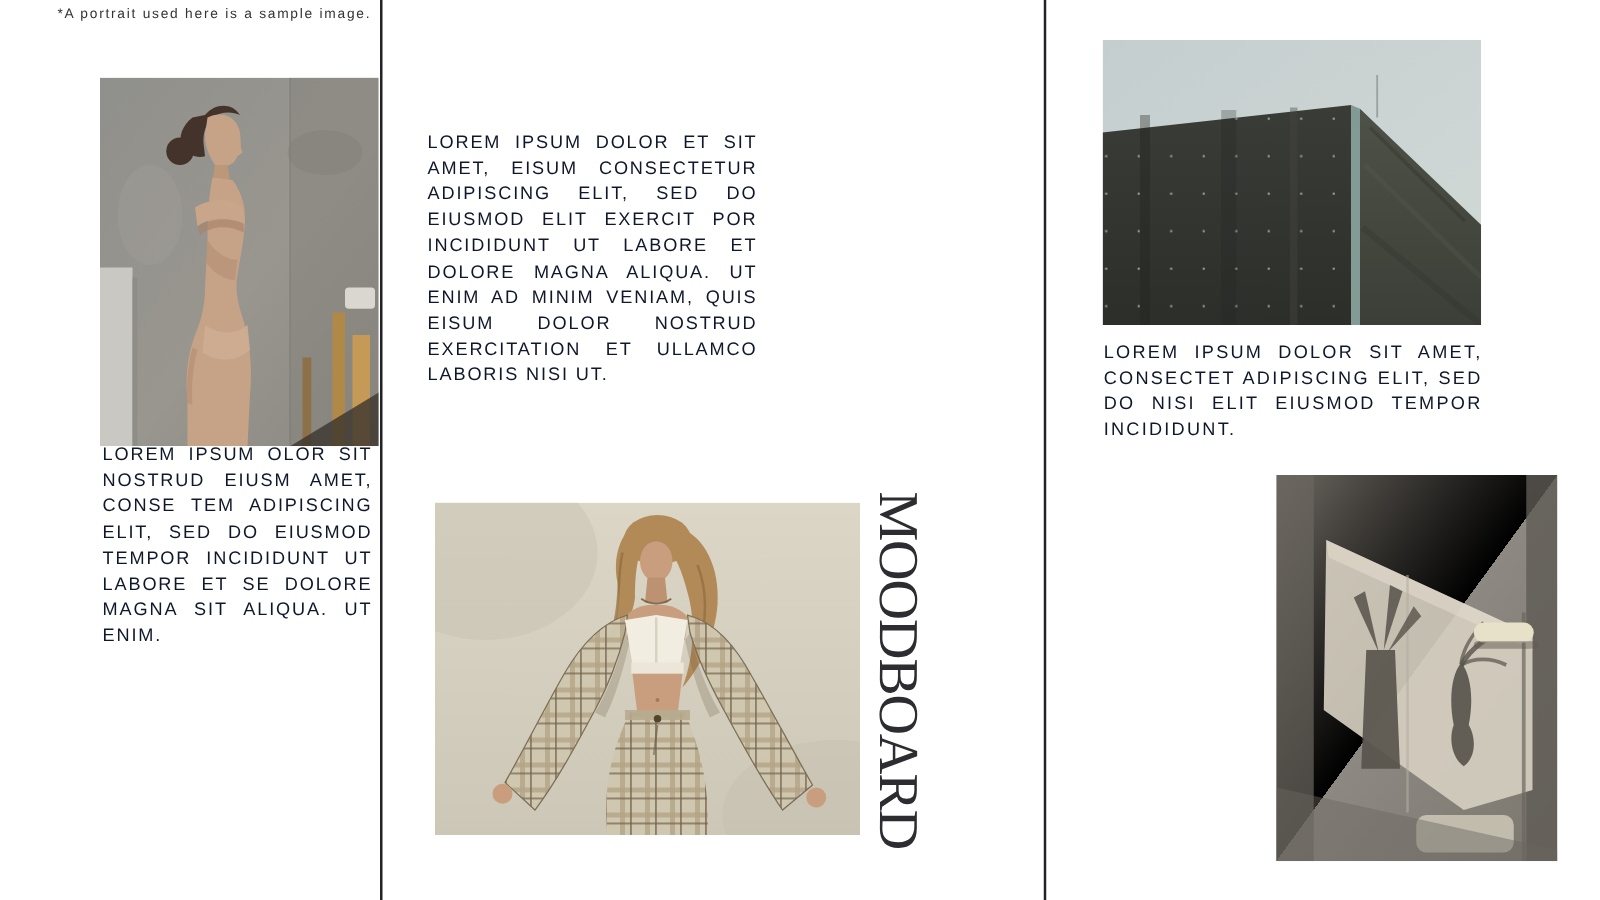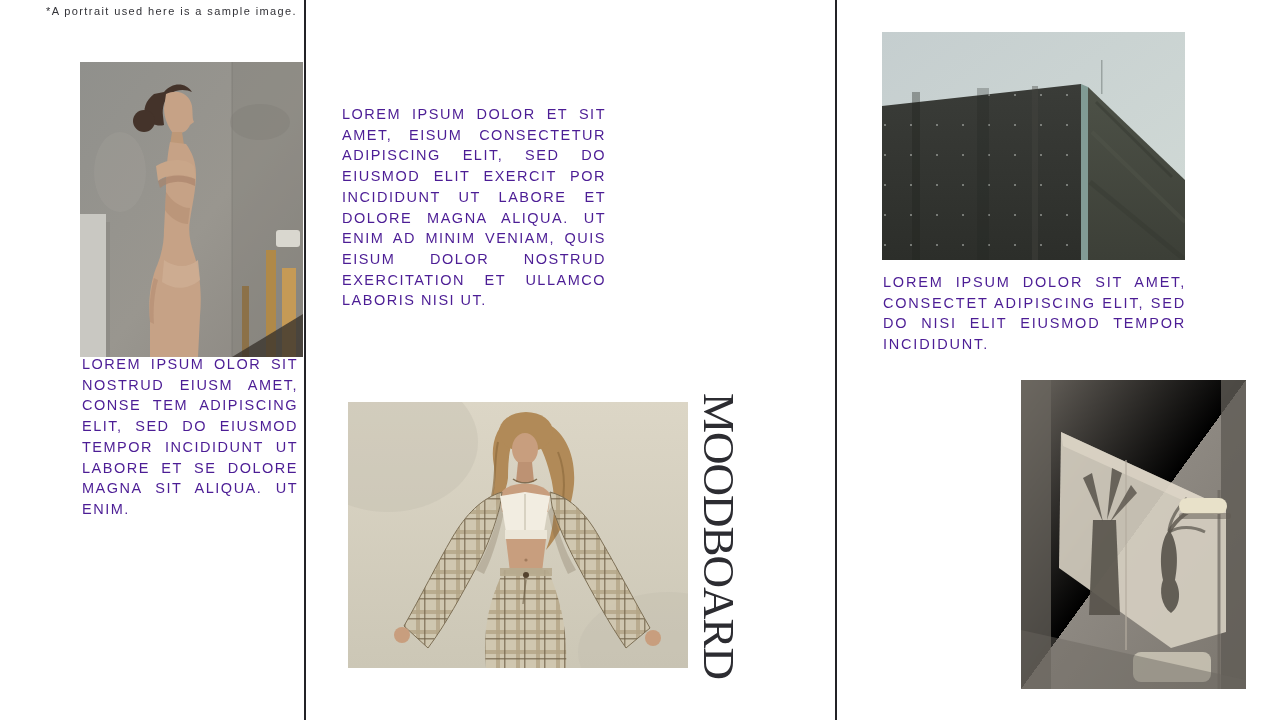--- a/index.html
+++ b/index.html
@@ -26,21 +26,21 @@
     top: 0;
     width: 2px;
     height: 720px;
     background: #232327;
   }
   .divider-left  { left: 304px; }
   .divider-right { left: 835px; }
 
   .body-text {
     position: absolute;
-    color: #4c1d95;
+    color: #0f172a;
     font-size: 14.5px;
     line-height: 20.7px;
     letter-spacing: 1.5px;
     text-align: justify;
     text-justify: inter-word;
   }
   .caption-left   { left: 82px;  top: 354px; width: 216px; }
   .para-middle    { left: 342px; top: 104px; width: 264px; }
   .caption-right  { left: 883px; top: 272px; width: 303px; letter-spacing: 1.8px; }
 

